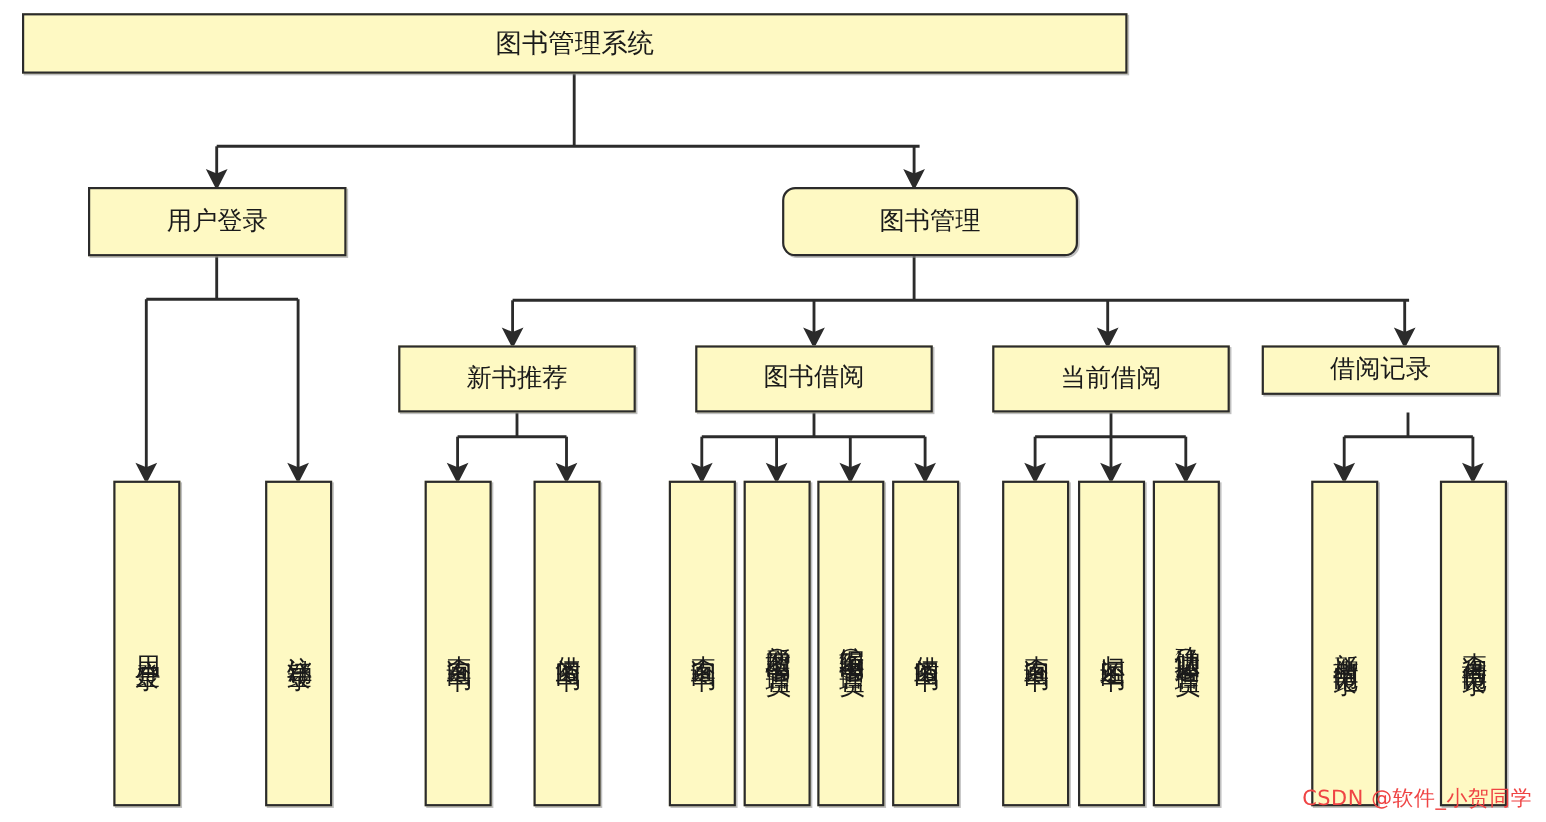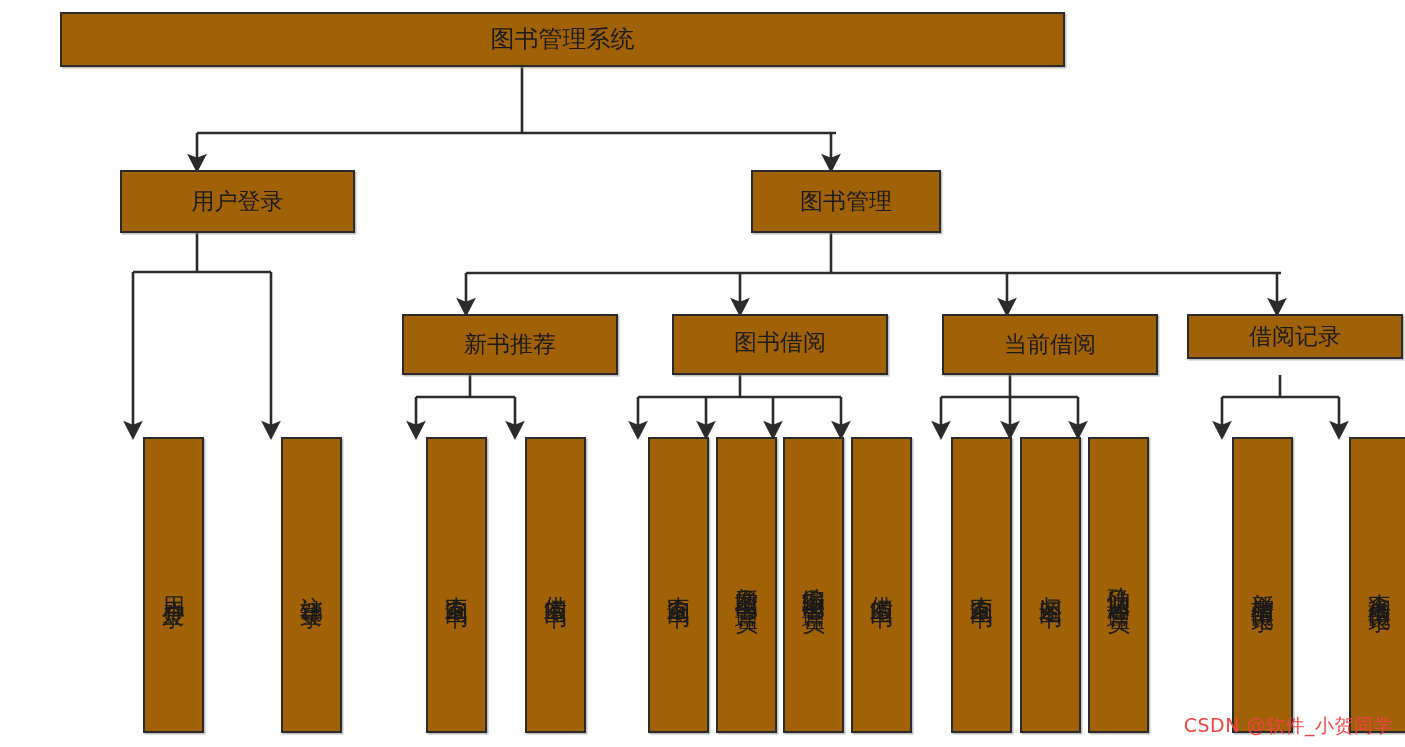--- a/index.html
+++ b/index.html
@@ -23,27 +23,26 @@
     position: absolute;
     left: 0;
     top: 0;
     width: 1405px;
     height: 747px;
     pointer-events: none;
   }
   .node {
     position: absolute;
     box-sizing: border-box;
-    background: #a16207;
+    background: #fef9c3;
     border: 2.5px solid #2b2b2b;
     display: flex;
     align-items: center;
     justify-content: center;
     box-shadow: 1.5px 1.5px 0 rgba(140,140,140,0.55);
-    margin-left: 40px;
   }
   .node-label {
     color: #1a1a1a;
     line-height: 1.15;
     white-space: nowrap;
     text-align: center;
   }
   .horiz .node-label {
     font-size: 23px;
   }
@@ -129,21 +128,21 @@
     </g>
   </svg>
 
   <div class="node root horiz" style="left:20px; top:12px; width:1005px; height:55px;">
     <span class="node-label">图书管理系统</span>
   </div>
 
   <div class="node horiz" style="left:80px; top:170px; width:235px; height:63px;">
     <span class="node-label">用户登录</span>
   </div>
-  <div class="node horiz" style="left:711px; top:170px; width:190px; height:63px;">
+  <div class="node horiz" style="left:711px; top:170px; width:269px; height:63px;border-radius:12px;">
     <span class="node-label">图书管理</span>
   </div>
 
   <div class="node horiz" style="left:362px; top:314px; width:216px; height:61px;justify-content:center;">
     <span class="node-label">新书推荐</span>
   </div>
   <div class="node horiz" style="left:632px; top:314px; width:216px; height:61px;font-family:Liberation Mono, monospace;">
     <span class="node-label">图书借阅</span>
   </div>
   <div class="node horiz" style="left:902px; top:314px; width:216px; height:61px;justify-content:center;">

